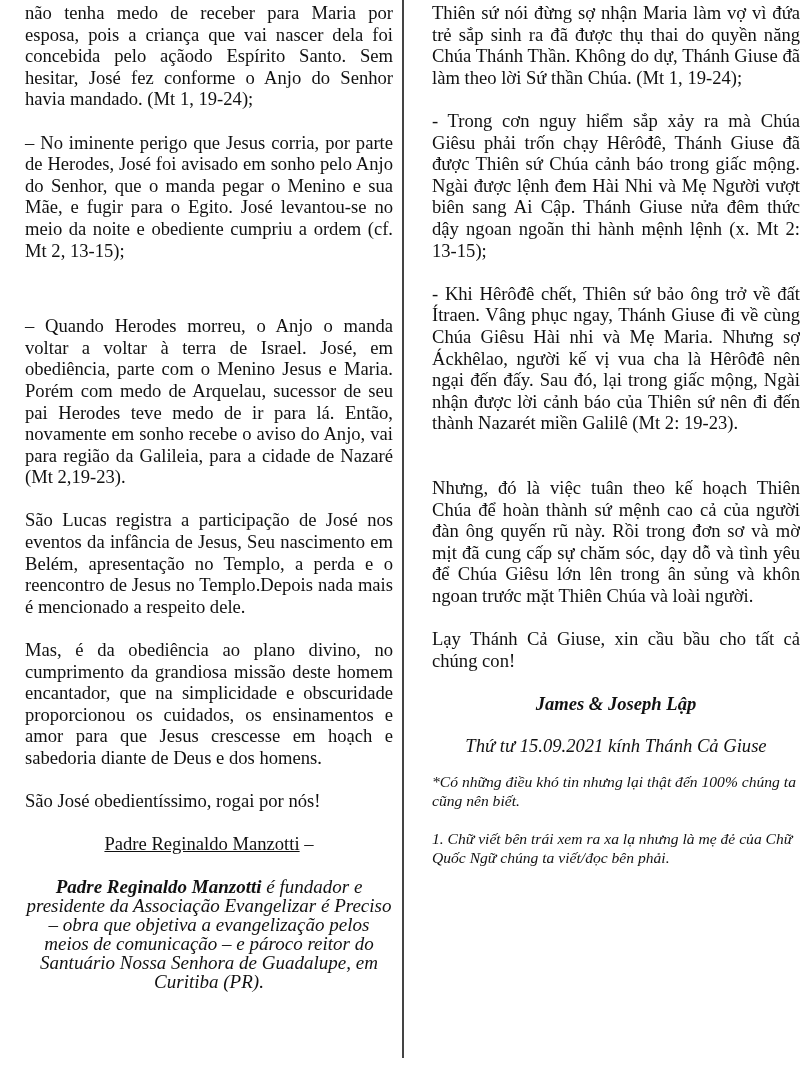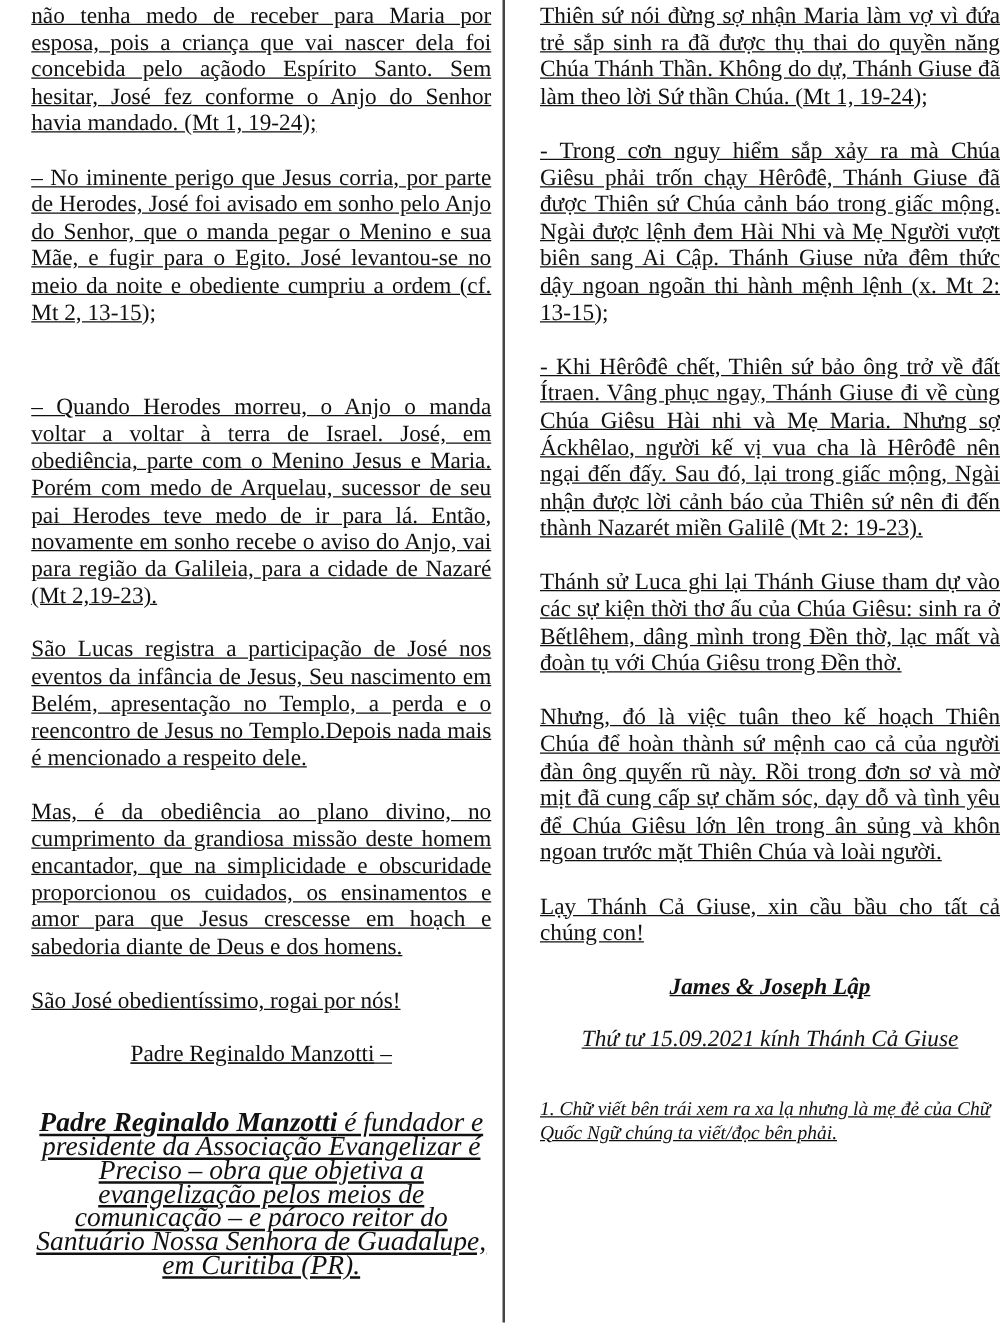--- a/index.html
+++ b/index.html
@@ -3,34 +3,34 @@
   <meta charset="utf-8">
   <style>
     html, body { margin: 0; padding: 0; background: #ffffff; }
     body {
       width: 800px; height: 1067px; position: relative; overflow: hidden;
       font-family: "Liberation Serif", "DejaVu Serif", serif;
       color: #111111;
     }
     .col {
       position: absolute; top: 2px;
-      font-size: 18.6px; line-height: 21.6px; text-decoration: underline;
+      font-size: 18.6px; line-height: 21.6px;
     }
     .col-left { left: 25px; width: 368px; }
     .col-right { left: 432px; width: 368px; }
     .divider {
       position: absolute; left: 402px; top: 0; width: 1.5px; height: 1058px;
       background: #444444;
     }
     p { margin: 0; text-align: justify; }
     .gap1 { height: 21.6px; }
     .gap2 { height: 43px; }
     .center { text-align: center; }
     .u { text-decoration: underline; }
-    .note { font-style: italic; font-size: 22px; line-height: 19px; text-align: center; margin-top: 11px; }
+    .note { font-style: italic; font-size: 19px; line-height: 19px; text-align: center; }
     .note b { font-weight: bold; }
     .sig-name { font-weight: bold; font-style: italic; text-align: center; }
     .sig-date { font-style: italic; text-align: center; margin-top: 20px; }
     .fn { font-style: italic; font-size: 15.6px; line-height: 19px; text-align: left; }
   </style>
 </head>
 <body>
 
 <div class="divider"></div>
 
@@ -56,24 +56,24 @@
   </p>
 </div>
 
 <div class="col col-right">
   <p>Thiên sứ nói đừng sợ nhận Maria làm vợ vì đứa trẻ sắp sinh ra đã được thụ thai do quyền năng Chúa Thánh Thần. Không do dự, Thánh Giuse đã làm theo lời Sứ thần Chúa. (Mt 1, 19-24);</p>
   <div class="gap1"></div>
   <p>- Trong cơn nguy hiểm sắp xảy ra mà Chúa Giêsu phải trốn chạy Hêrôđê, Thánh Giuse đã được Thiên sứ Chúa cảnh báo trong giấc mộng. Ngài được lệnh đem Hài Nhi và Mẹ Người vượt biên sang Ai Cập. Thánh Giuse nửa đêm thức dậy ngoan ngoãn thi hành mệnh lệnh (x. Mt 2: 13-15);</p>
   <div class="gap1"></div>
   <p>- Khi Hêrôđê chết, Thiên sứ bảo ông trở về đất Ítraen. Vâng phục ngay, Thánh Giuse đi về cùng Chúa Giêsu Hài nhi và Mẹ Maria. Nhưng sợ Áckhêlao, người kế vị vua cha là Hêrôđê nên ngại đến đấy. Sau đó, lại trong giấc mộng, Ngài nhận được lời cảnh báo của Thiên sứ nên đi đến thành Nazarét miền Galilê (Mt 2: 19-23).</p>
   <div class="gap1"></div>
-  <p>Thánh sử Luca ghi lại Thánh Giuse tham dự vào các sự kiện thời thơ ấu của Chúa Giêsu: sinh ra ở Bếtlêhem, dâng mình trong Đền thờ, lạc mất và đoàn tụ với Chúa Giêsu trong Đền thờ.</p>
   <div class="gap1"></div>
   <p>Nhưng, đó là việc tuân theo kế hoạch Thiên Chúa để hoàn thành sứ mệnh cao cả của người đàn ông quyến rũ này. Rồi trong đơn sơ và mờ mịt đã cung cấp sự chăm sóc, dạy dỗ và tình yêu để Chúa Giêsu lớn lên trong ân sủng và khôn ngoan trước mặt Thiên Chúa và loài người.</p>
   <div class="gap1"></div>
   <p>Lạy Thánh Cả Giuse, xin cầu bầu cho tất cả chúng con!</p>
   <div class="gap1"></div>
   <p class="sig-name">James &amp; Joseph Lập</p>
   <p class="sig-date">Thứ tư 15.09.2021 kính Thánh Cả Giuse</p>
   <div style="height:16px"></div>
+  <p class="fn">*Có những điều khó tin nhưng lại thật đến 100% chúng ta cũng nên biết.</p>
   <div style="height:19px"></div>
   <p class="fn">1. Chữ viết bên trái xem ra xa lạ nhưng là mẹ đẻ của Chữ Quốc Ngữ chúng ta viết/đọc bên phải.</p>
 </div>
 
 </body></html>

